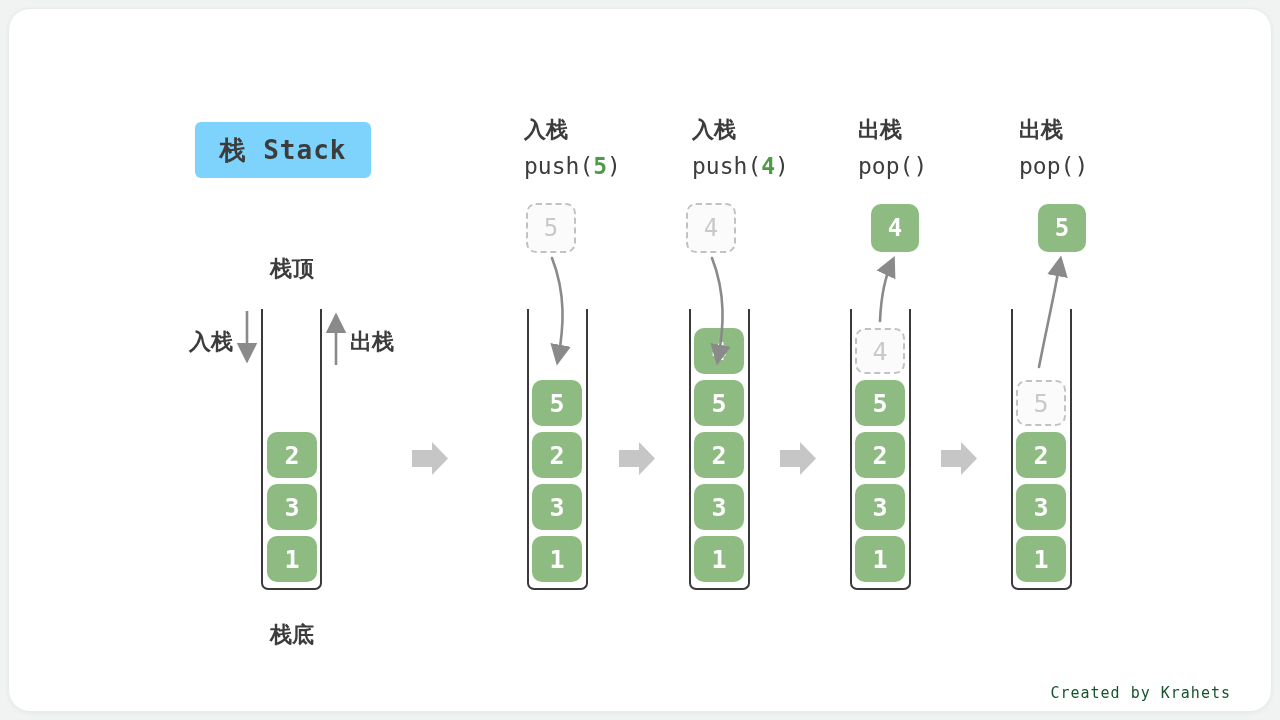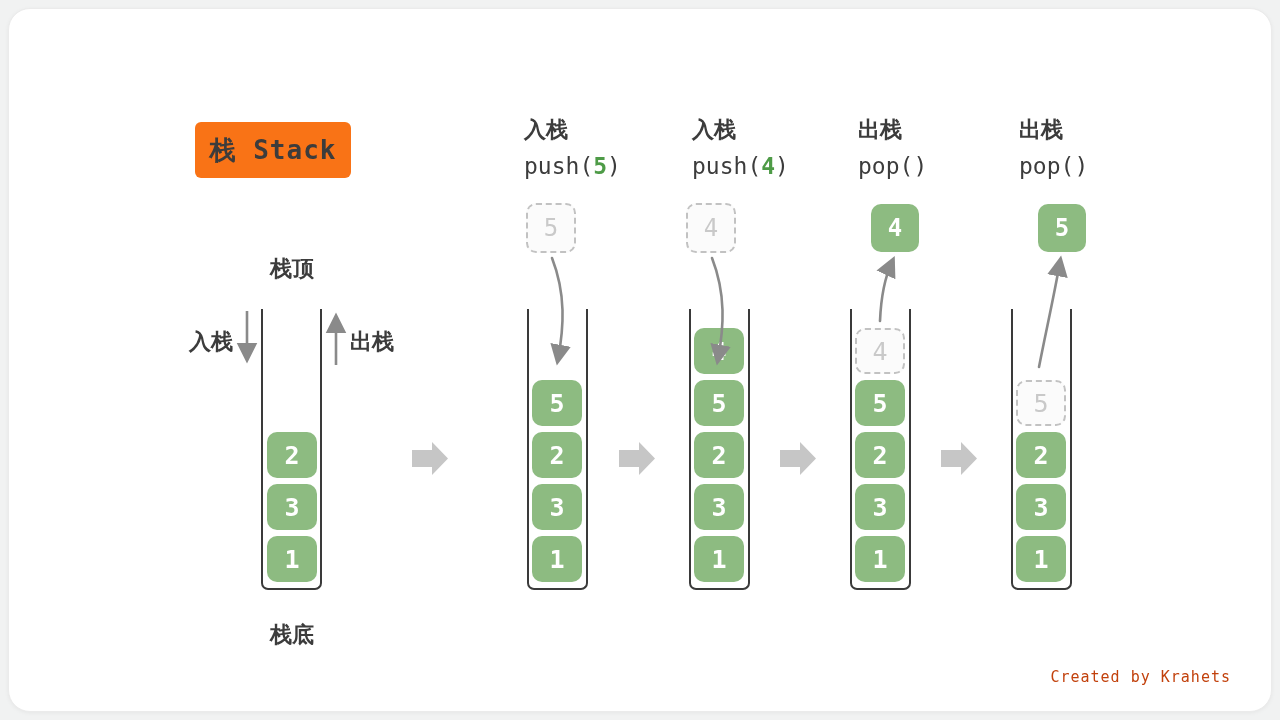--- a/index.html
+++ b/index.html
@@ -1,21 +1,21 @@
 <!DOCTYPE html>
 <html><head>
 <meta charset="utf-8">
 <style>
   html,body{margin:0;padding:0;}
   body{width:1280px;height:720px;background:#F1F2F2;font-family:"Liberation Sans",sans-serif;}
   .stage{position:relative;width:1280px;height:720px;overflow:hidden;}
   .card{position:absolute;left:8px;top:8px;width:1262px;height:702px;background:#FFFFFF;
         border:1px solid #EBEBEB;border-radius:22px;box-shadow:0 1px 4px rgba(0,0,0,0.05);}
 
-  .title-box{position:absolute;left:186px;top:113px;width:156px;height:56px;background:#f97316;
+  .title-box{position:absolute;left:186px;top:113px;width:176px;height:56px;background:#7dd3fc;
              border-radius:6px;display:flex;align-items:center;justify-content:center;
              font:600 26px "DejaVu Sans Mono","Liberation Sans",monospace;color:#3C3C3C;letter-spacing:1px;}
 
   .cn-label{position:absolute;font:700 22px "Liberation Sans",sans-serif;color:#3C3C3C;}
 
   .col-header{position:absolute;top:106px;}
   .h-cn{font:700 22px "Liberation Sans",sans-serif;color:#3C3C3C;margin-bottom:8px;}
   .h-code{font:500 23px "DejaVu Sans Mono",monospace;color:#3C3C3C;}
   .h-code .arg{color:#4E9B47;font-weight:700;}
 
@@ -30,22 +30,22 @@
 
   .float-dashed{position:absolute;top:194px;width:50px;height:50px;border:2px dashed #C2C2C2;
                 border-radius:10px;background:#FBFBFB;color:#C9C9C9;display:flex;align-items:center;
                 justify-content:center;font:400 24px "DejaVu Sans Mono",monospace;box-sizing:border-box;}
   .float-solid{position:absolute;top:195px;width:48px;height:48px;border-radius:10px;background:#8DBB81;
                color:#FFFFFF;display:flex;align-items:center;justify-content:center;
                font:700 24px "DejaVu Sans Mono",monospace;}
 
   .overlay{position:absolute;left:0;top:0;width:1280px;height:720px;pointer-events:none;}
 
-  .watermark{position:absolute;right:40px;top:659px;font:400 15px "DejaVu Sans Mono",monospace;
-             color:#c2410c;letter-spacing:1px;margin-left:23px;}
+  .watermark{position:absolute;right:40px;top:675px;font:400 15px "DejaVu Sans Mono",monospace;
+             color:#14532d;letter-spacing:1px;margin-left:23px;}
 </style>
 </head>
 <body>
 
 <div class="stage">
   <div class="card">
 
     <div class="title-box">
       <span>栈 Stack</span>
     </div>

